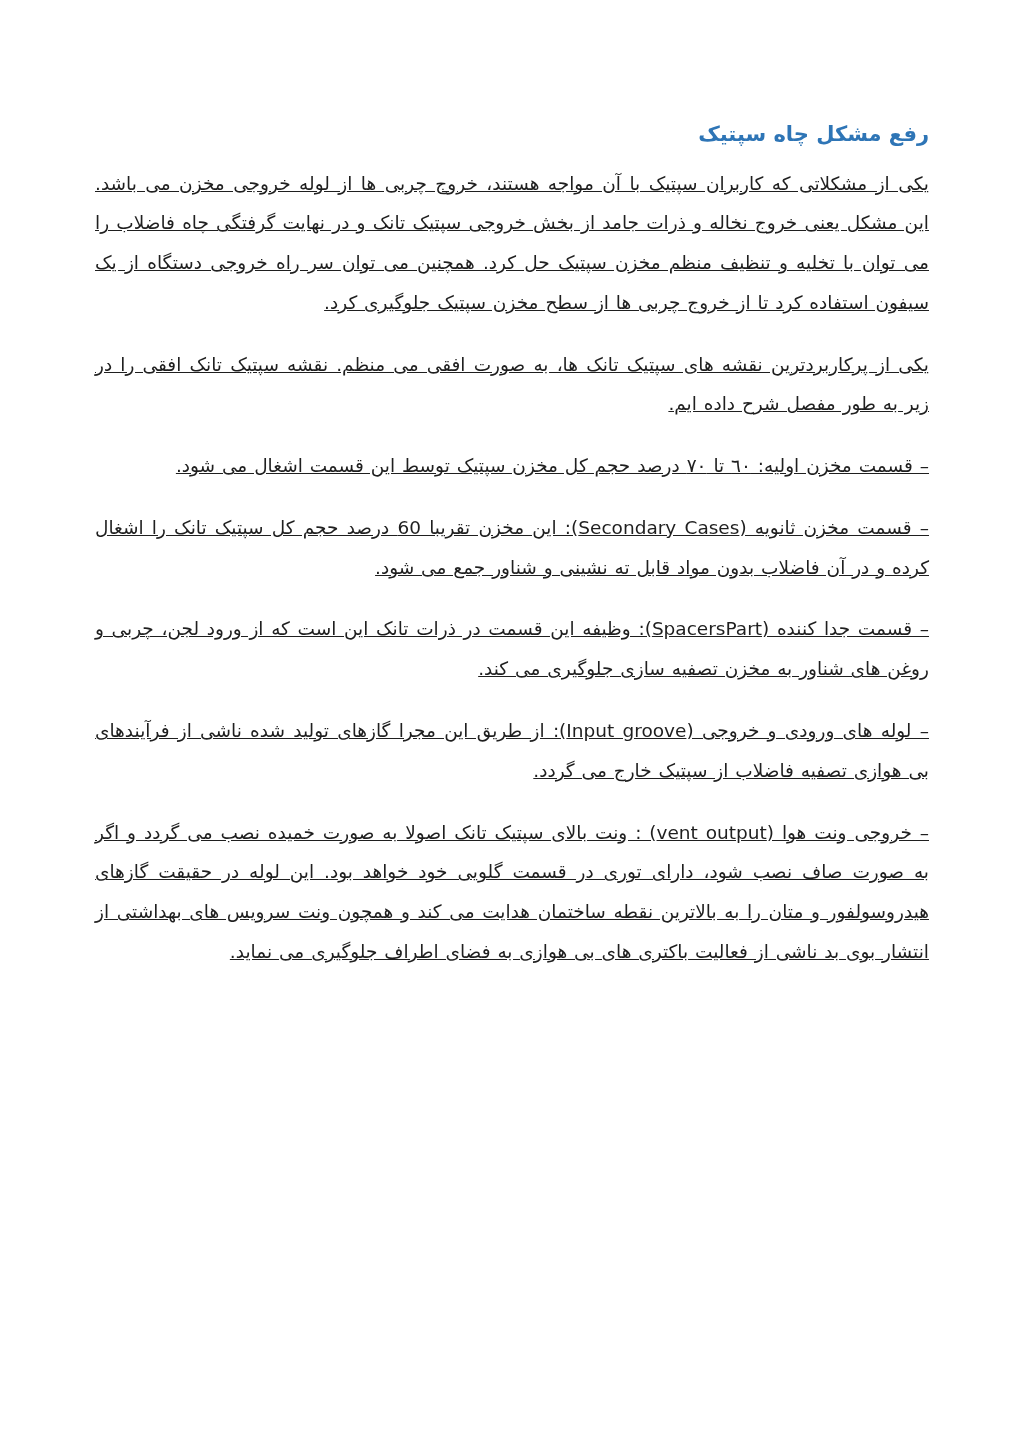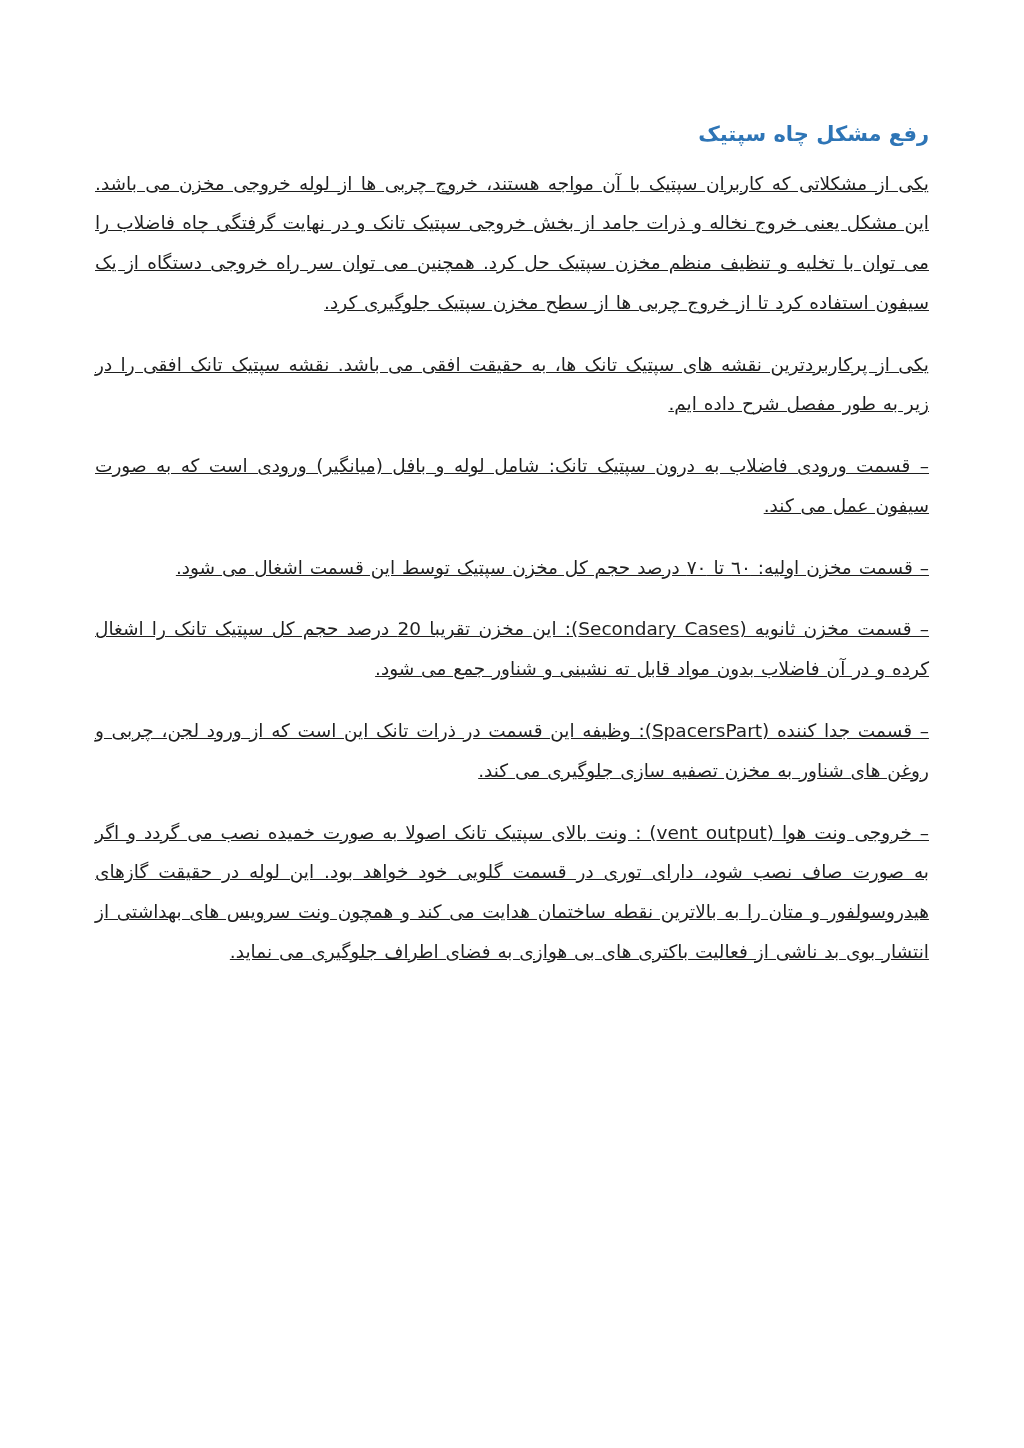--- a/index.html
+++ b/index.html
@@ -46,26 +46,26 @@
 </head>
 <body>
 
 <div class="page">
 
   <h2 class="heading">رفع مشکل چاه سپتیک</h2>
 
   <p class="para">یکی از مشکلاتی که کاربران سپتیک با آن مواجه هستند، خروج چربی ها از لوله خروجی مخزن می باشد. این مشکل یعنی خروج نخاله و ذرات جامد از بخش خروجی سپتیک تانک و در نهایت گرفتگی چاه فاضلاب را می توان با تخلیه و تنظیف منظم مخزن سپتیک حل کرد. همچنین می توان سر راه خروجی دستگاه از یک سیفون استفاده کرد تا از خروج چربی ها از سطح مخزن سپتیک جلوگیری کرد.</p>
 
 
-  <p class="para">یکی از پرکاربردترین نقشه های سپتیک تانک ها، به حقیقت افقی می باشد. نقشه سپتیک تانک افقی را در زیر به طور مفصل شرح داده ایم.</p>
+  <p class="para">یکی از پرکاربردترین نقشه های سپتیک تانک ها، به صورت افقی می منظم. نقشه سپتیک تانک افقی را در زیر به طور مفصل شرح داده ایم.</p>
 
-  <p class="para">– قسمت ورودی فاضلاب به درون سپتیک تانک: شامل لوله و بافل (میانگیر) ورودی است که به صورت سیفون عمل می کند.</p>
 
   <p class="para">– قسمت مخزن اولیه: ٦٠ تا ٧٠ درصد حجم کل مخزن سپتیک توسط این قسمت اشغال می شود.</p>
 
-  <p class="para">– قسمت مخزن ثانویه (Secondary Cases): این مخزن تقریبا 20 درصد حجم کل سپتیک تانک را اشغال کرده و در آن فاضلاب بدون مواد قابل ته نشینی و شناور جمع می شود.</p>
+  <p class="para">– قسمت مخزن ثانویه (Secondary Cases): این مخزن تقریبا 60 درصد حجم کل سپتیک تانک را اشغال کرده و در آن فاضلاب بدون مواد قابل ته نشینی و شناور جمع می شود.</p>
 
   <p class="para">– قسمت جدا کننده (SpacersPart): وظیفه این قسمت در ذرات تانک این است که از ورود لجن، چربی و روغن های شناور به مخزن تصفیه سازی جلوگیری می کند.</p>
 
+  <p class="para">– لوله های ورودی و خروجی (Input groove): از طریق این مجرا گازهای تولید شده ناشی از فرآیندهای بی هوازی تصفیه فاضلاب از سپتیک خارج می گردد.</p>
 
   <p class="para">– خروجی ونت هوا (vent output) : ونت بالای سپتیک تانک اصولا به صورت خمیده نصب می گردد و اگر به صورت صاف نصب شود، دارای توری در قسمت گلویی خود خواهد بود. این لوله در حقیقت گازهای هیدروسولفور و متان را به بالاترین نقطه ساختمان هدایت می کند و همچون ونت سرویس های بهداشتی از انتشار بوی بد ناشی از فعالیت باکتری های بی هوازی به فضای اطراف جلوگیری می نماید.</p>
 
 </div>
 
 </body></html>

